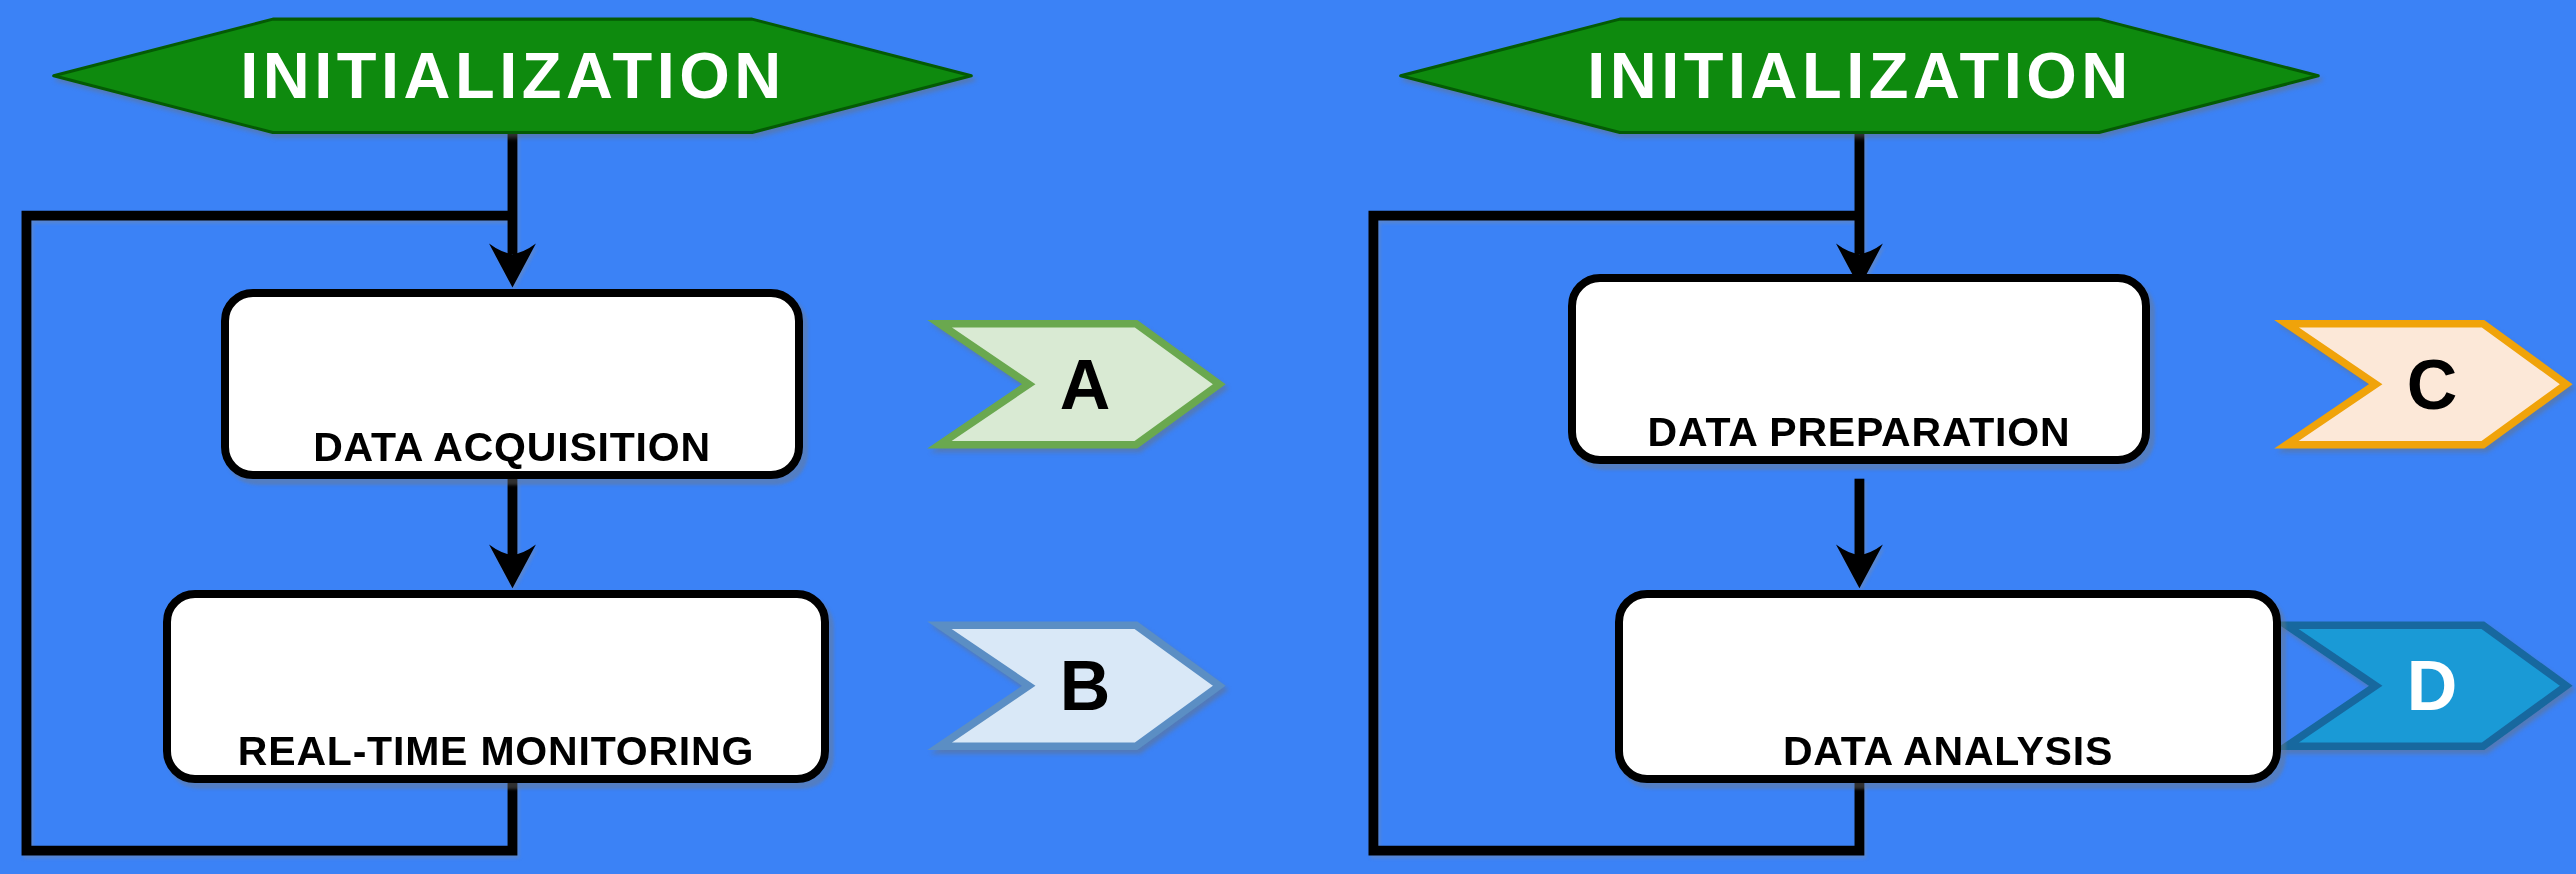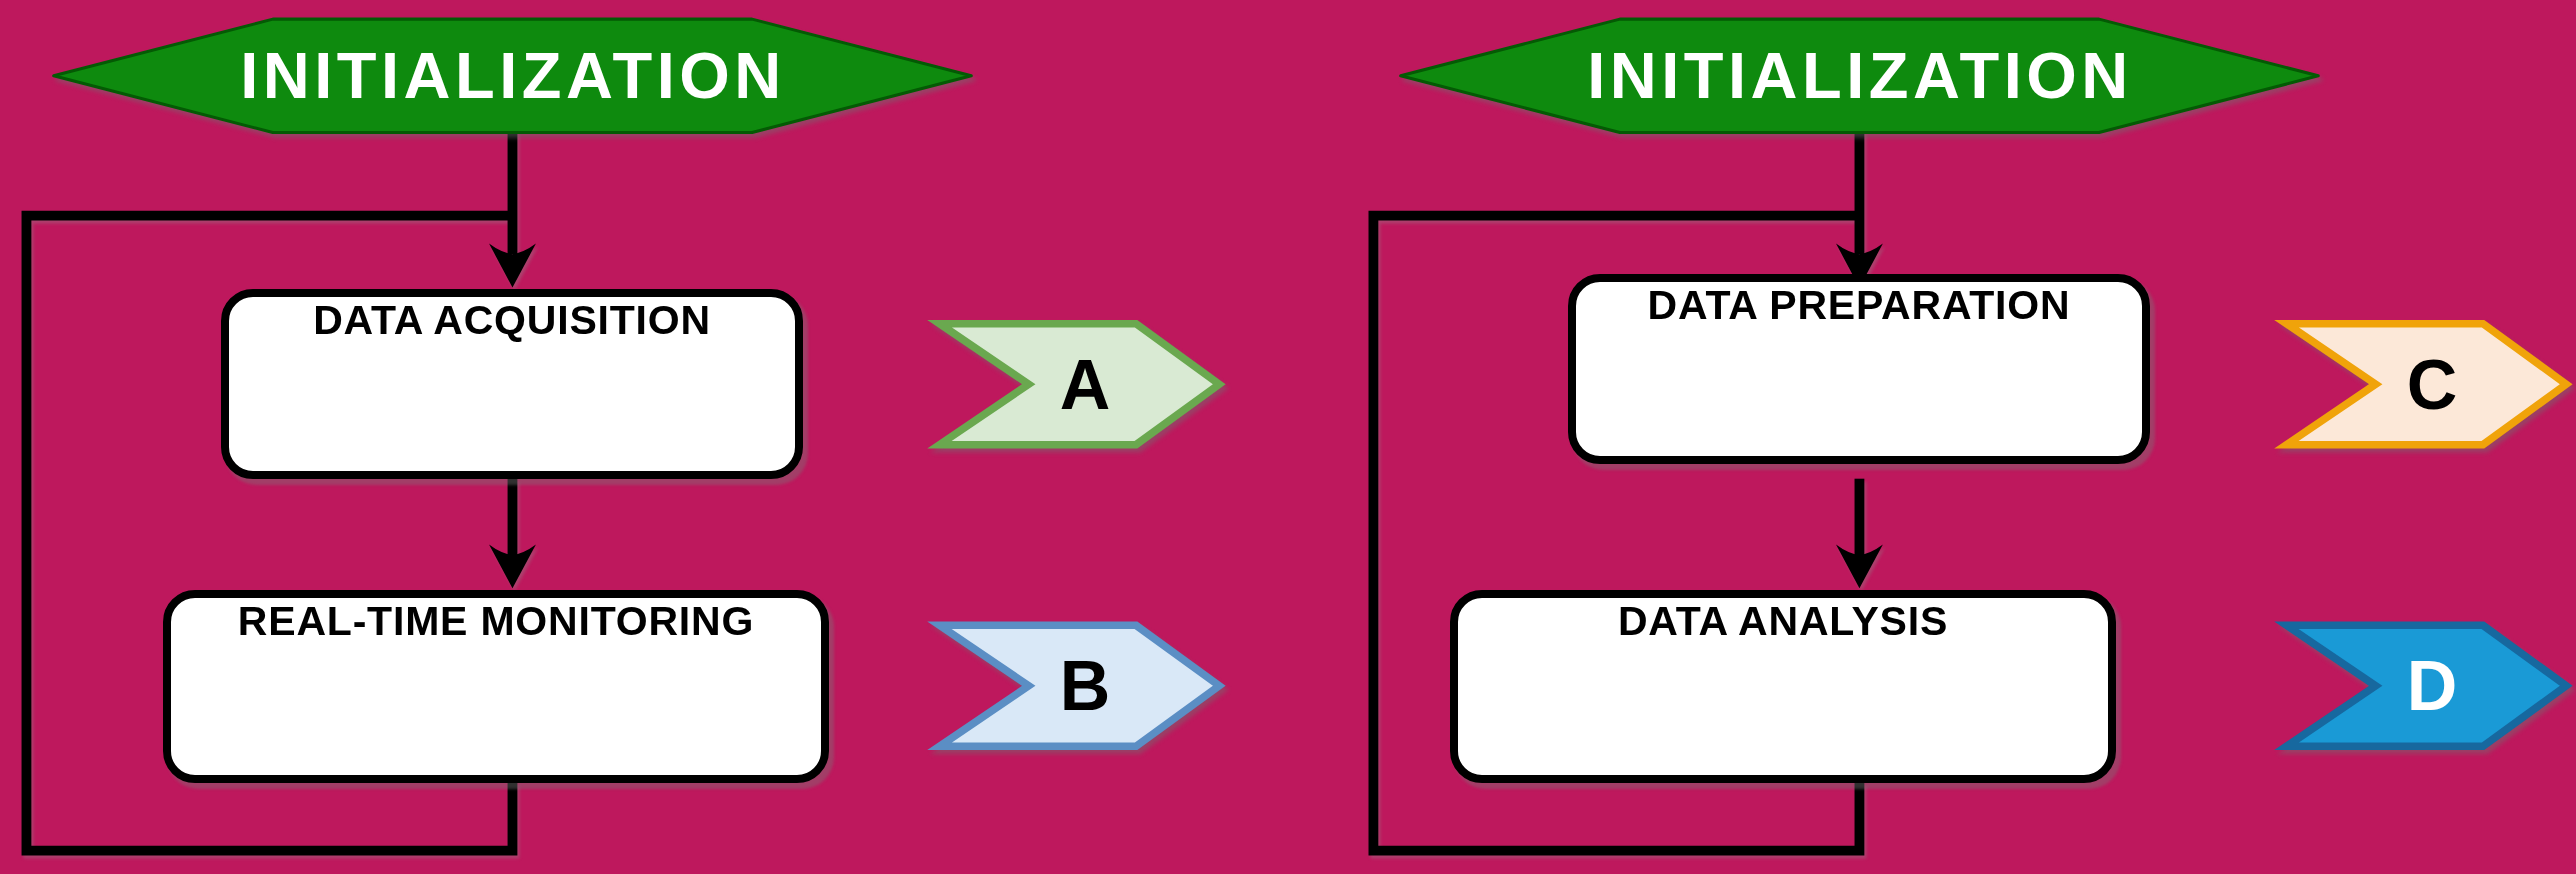--- a/index.html
+++ b/index.html
@@ -4,21 +4,21 @@
 <style>
   html, body {
     margin: 0;
     padding: 0;
     background: #ffffff;
   }
   .canvas {
     position: relative;
     width: 2576px;
     height: 875px;
-    background: #be185d;
+    background: #3b82f6;
     font-family: "Liberation Sans", "DejaVu Sans", sans-serif;
     overflow: hidden;
   }
   svg.layer {
     position: absolute;
     left: 0; top: 0;
     width: 2576px;
     height: 875px;
   }
   .shape-shadow { filter: drop-shadow(3.8px 4.5px 2.3px rgba(110,110,110,0.45)); }
@@ -35,21 +35,21 @@
     letter-spacing: 4.5px;
     white-space: nowrap;
   }
   .process-box {
     position: absolute;
     box-sizing: border-box;
     background: #ffffff;
     border: 8.3px solid #000000;
     border-radius: 32px;
     display: flex;
-    align-items: flex-start;
+    align-items: flex-end;
     justify-content: center;
     box-shadow: 4.5px 5.3px 3px rgba(120,120,120,0.40);
   }
   .process-box .label {
     color: #000000;
     font-weight: bold;
     font-size: 41px;
     letter-spacing: 0.8px;
     white-space: nowrap;
   }
@@ -105,21 +105,21 @@
   <div class="process-box" style="left:221px; top:289px; width:582px; height:190px;">
     <span class="label">DATA ACQUISITION</span>
   </div>
   <div class="process-box" style="left:163px; top:590px; width:666px; height:193px;">
     <span class="label">REAL-TIME MONITORING</span>
   </div>
 
   <div class="process-box" style="left:1568px; top:274px; width:582px; height:190px;">
     <span class="label">DATA PREPARATION</span>
   </div>
-  <div class="process-box" style="left:1450px; top:590px; width:666px; height:193px;">
+  <div class="process-box" style="left:1615px; top:590px; width:666px; height:193px;">
     <span class="label">DATA ANALYSIS</span>
   </div>
 
   <div class="tag-label" style="left:940px; top:324px;">A</div>
   <div class="tag-label" style="left:940px; top:625px;">B</div>
   <div class="tag-label" style="left:2287px; top:324px;">C</div>
   <div class="tag-label light" style="left:2287px; top:625px;">D</div>
 
 </div>
 

